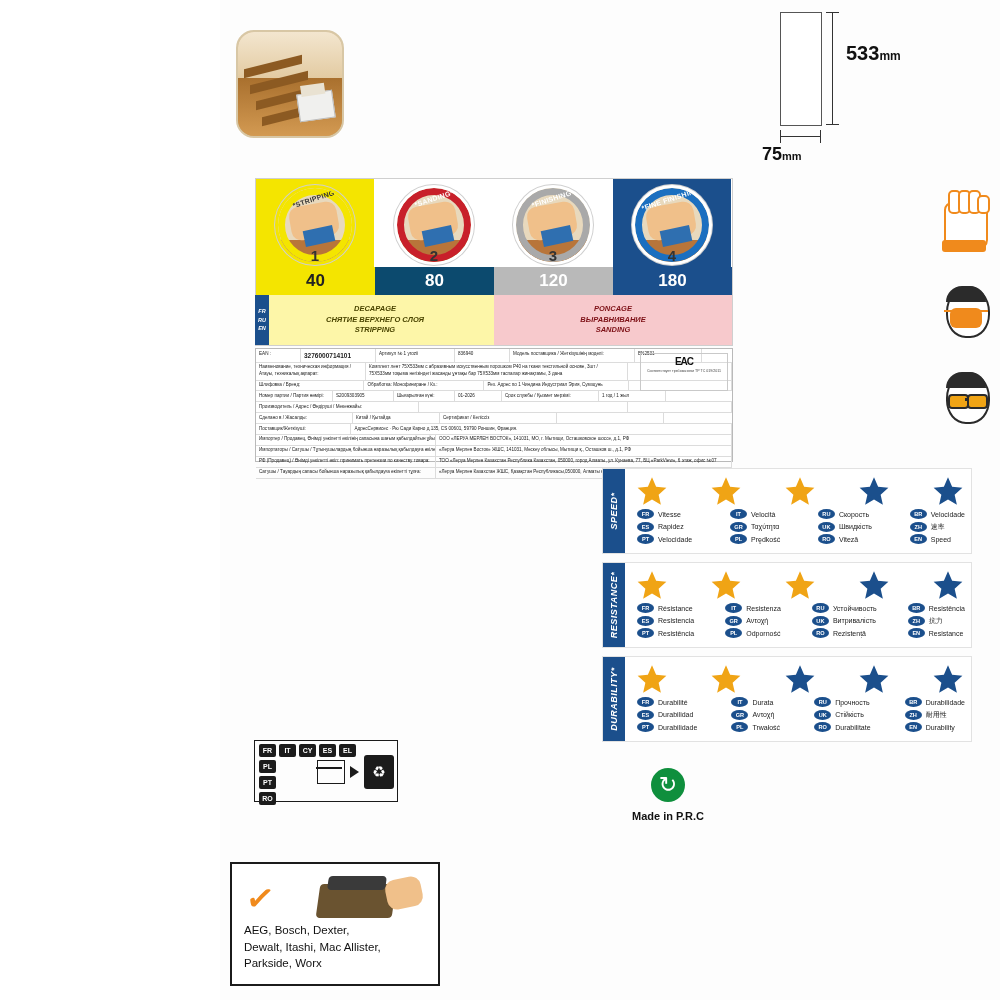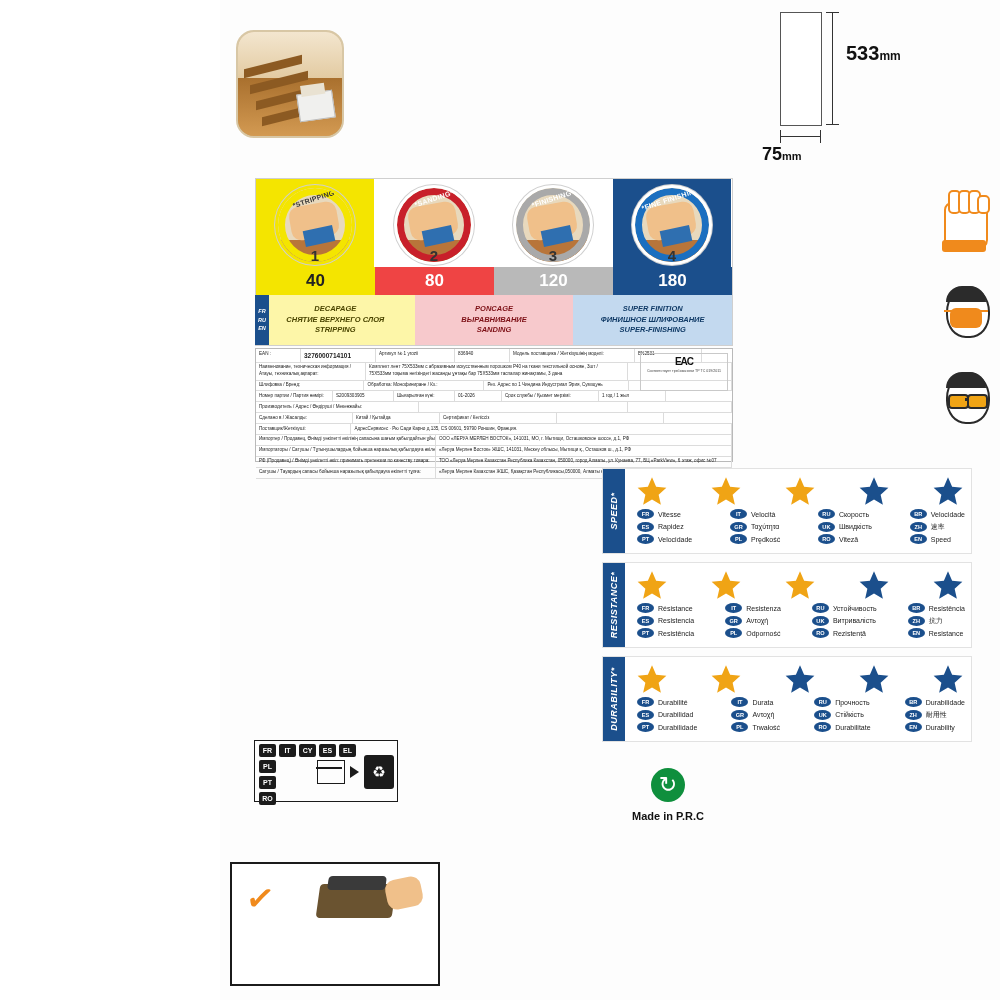--- a/index.html
+++ b/index.html
@@ -62,21 +62,21 @@
   .r3{border-color:#a9a9a9;}
   .r4{border-color:#1b6fc0;}
   .badge-hand{position:absolute;left:12px;top:16px;width:48px;height:34px;background:#f0c08a;border-radius:10px;transform:rotate(-10deg);}
   .badge-pad{position:absolute;left:26px;top:40px;width:30px;height:16px;background:#2f6fb0;transform:rotate(-12deg);}
   .badge-wood{position:absolute;left:0;bottom:0;right:0;height:30%;background:#b8753a;}
   .badge-num{position:absolute;left:50%;bottom:-2px;transform:translateX(-50%);font-size:15px;font-weight:bold;color:#333;}
   .badge-cap{position:absolute;left:0;top:7px;width:100%;text-align:center;font-size:7px;font-weight:bold;color:#fff;letter-spacing:.3px;transform:rotate(-18deg);}
   .cap-dark{color:#333;}
   .grit-mid{position:absolute;left:0;top:88px;right:0;height:28px;display:flex;}
   .gnum{flex:1;display:flex;align-items:center;justify-content:center;font-size:17px;font-weight:bold;color:#222;}
-  .n1{background:#f4e500;} .n2{background:#ef4444;color:#fff;} .n3{background:#b9b9b9;color:#fff;} .n4{background:#1b4f8c;color:#fff;}
+  .n1{background:#f4e500;} .n2{background:#0c4a6e;color:#fff;} .n3{background:#b9b9b9;color:#fff;} .n4{background:#1b4f8c;color:#fff;}
   .grit-bot{position:absolute;left:0;top:116px;right:0;bottom:0;display:flex;font-style:italic;}
   .gtxt{flex:1;position:relative;display:flex;flex-direction:column;align-items:center;justify-content:center;font-size:7.5px;font-weight:bold;line-height:1.45;}
   .t1{background:#fdf6a8;color:#4a4500;}
   .t2{background:#f7c9cc;color:#7d1016;}
   .t3{background:#e3e3e3;color:#3a3a3a;}
   .t4{background:#c3d9ef;color:#103a66;}
   .lang-col{position:absolute;left:-1px;top:0;width:14px;height:100%;background:#1b4f8c;color:#fff;display:flex;flex-direction:column;align-items:center;justify-content:center;font-size:5.5px;font-weight:bold;line-height:1.6;}
 
   
   .data-table{position:absolute;left:35px;top:348px;width:476px;height:112px;border:1px solid #b9b9b9;background:#fff;font-size:4.6px;color:#222;line-height:1.5;}
@@ -246,25 +246,20 @@
         </div>
         <div>DECAPAGE</div>
         <div>СНЯТИЕ ВЕРХНЕГО СЛОЯ</div>
         <div>STRIPPING</div>
       </div>
       <div class="gtxt t2">
         <div>PONCAGE</div>
         <div>ВЫРАВНИВАНИЕ</div>
         <div>SANDING</div>
       </div>
-      <div class="gtxt t4">
-        <div>SUPER FINITION</div>
-        <div>ФИНИШНОЕ ШЛИФОВАНИЕ</div>
-        <div>SUPER-FINISHING</div>
-      </div>
     </div>
   </div>
 
   <div class="data-table">
     <div class="dt-row">
       <div class="dt-cell" style="width:38px">EAN :</div>
       <div class="dt-cell dt-big" style="width:68px">3276000714101</div>
       <div class="dt-cell" style="width:72px">Артикул № 1 yrozii</div>
       <div class="dt-cell" style="width:48px">836940</div>
       <div class="dt-cell" style="width:118px">Модель поставщика / Жеткізушінің моделі:</div>
@@ -603,20 +598,23 @@
   </div>
 
 
   <div class="compat">
     <div class="check">✓</div>
     <div class="sander-img">
       <div class="sander-body"></div>
       <div class="sander-top"></div>
       <div class="sander-hand"></div>
     </div>
+    <div class="brands" style="white-space:pre-line">AEG, Bosch, Dexter,
+Dewalt, Itashi, Mac Allister,
+Parkside, Worx</div>
   </div>
 
   <div class="icon-glove">
     <div class="glove-shape">
       <div class="glove-f f1"></div>
       <div class="glove-f f2"></div>
       <div class="glove-f f3"></div>
       <div class="glove-f f4"></div>
     </div>
     <div class="glove-cuff"></div>

